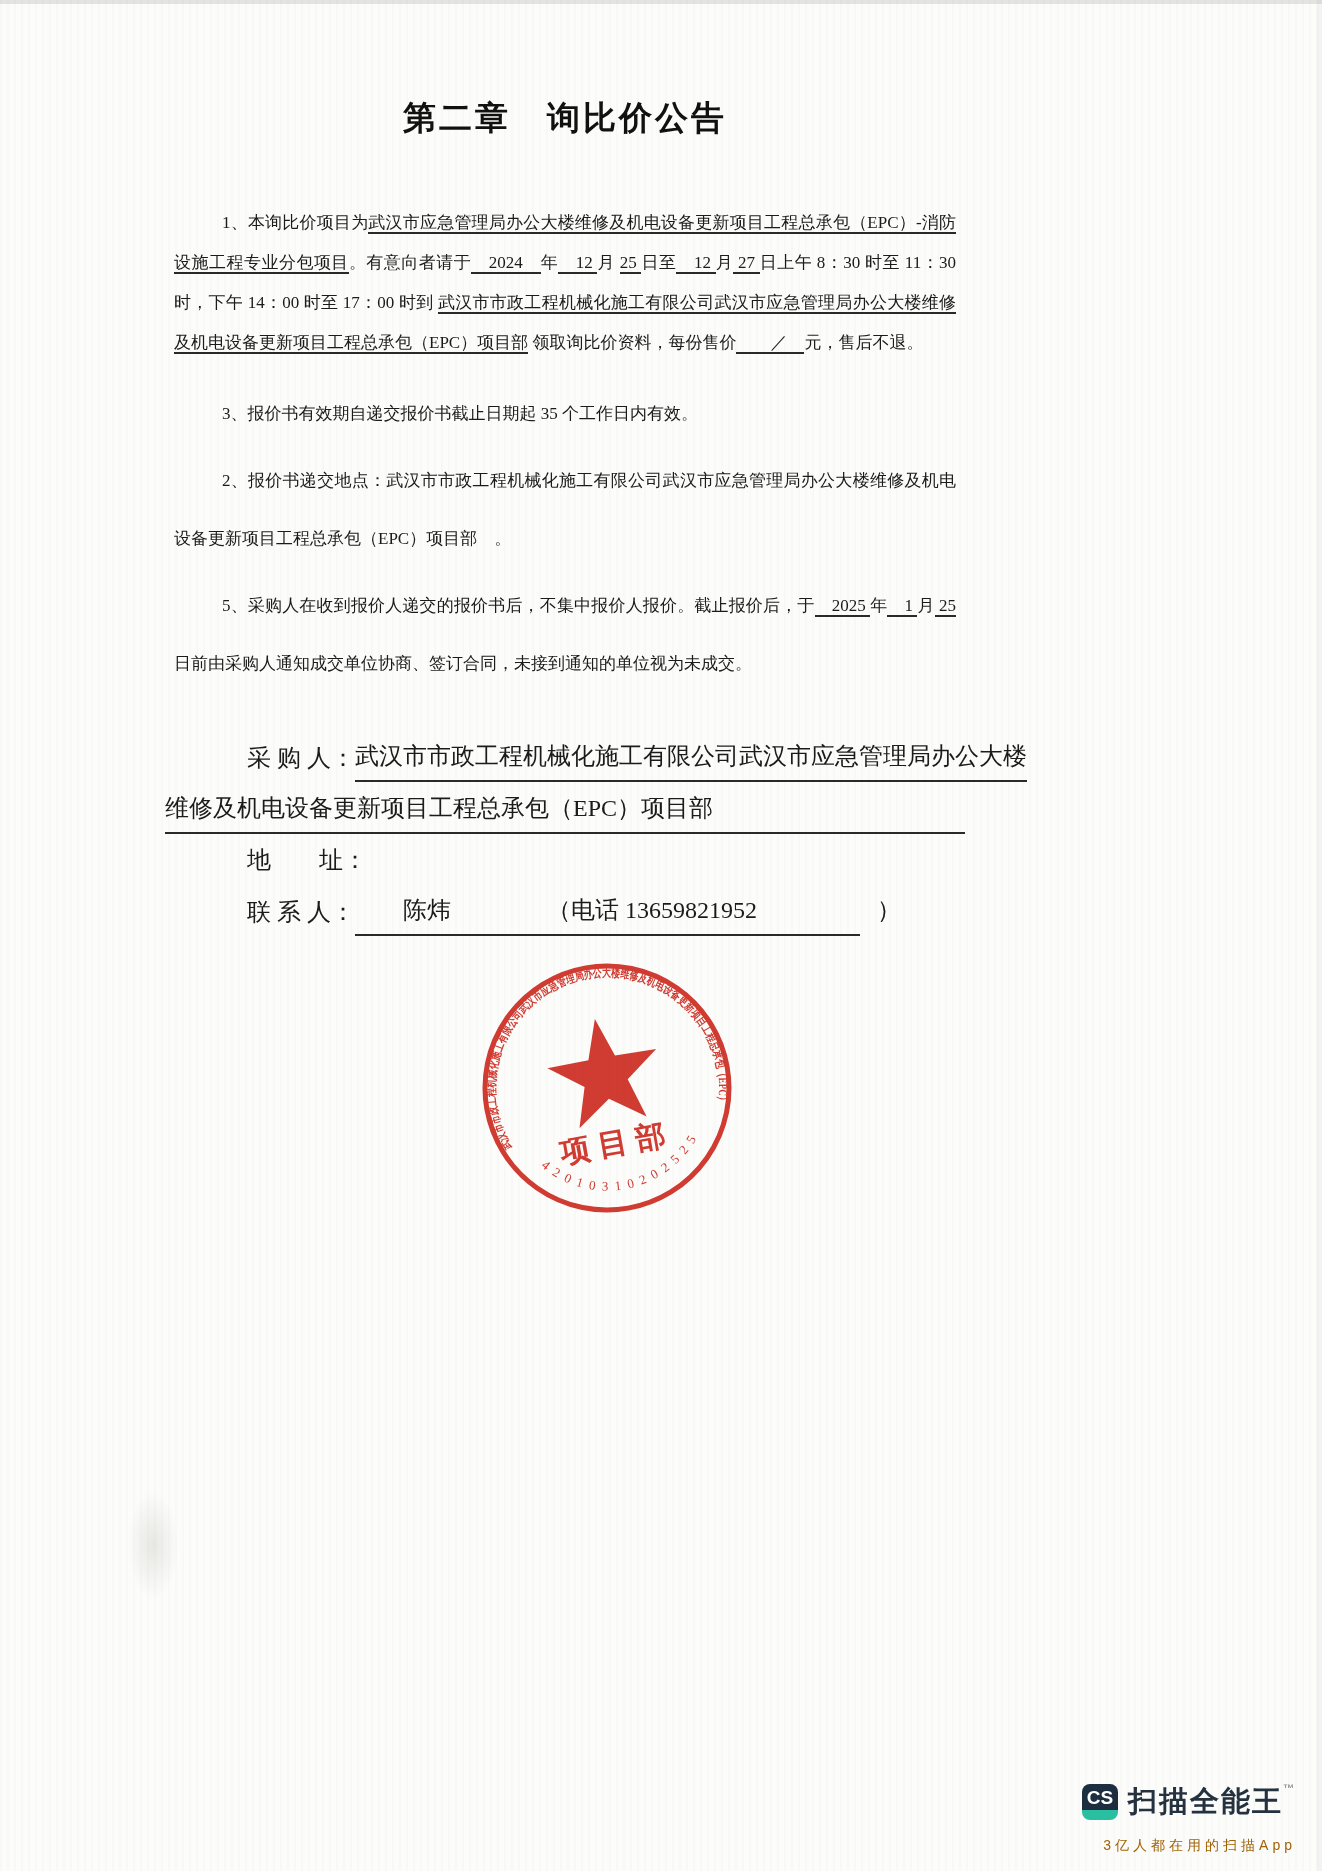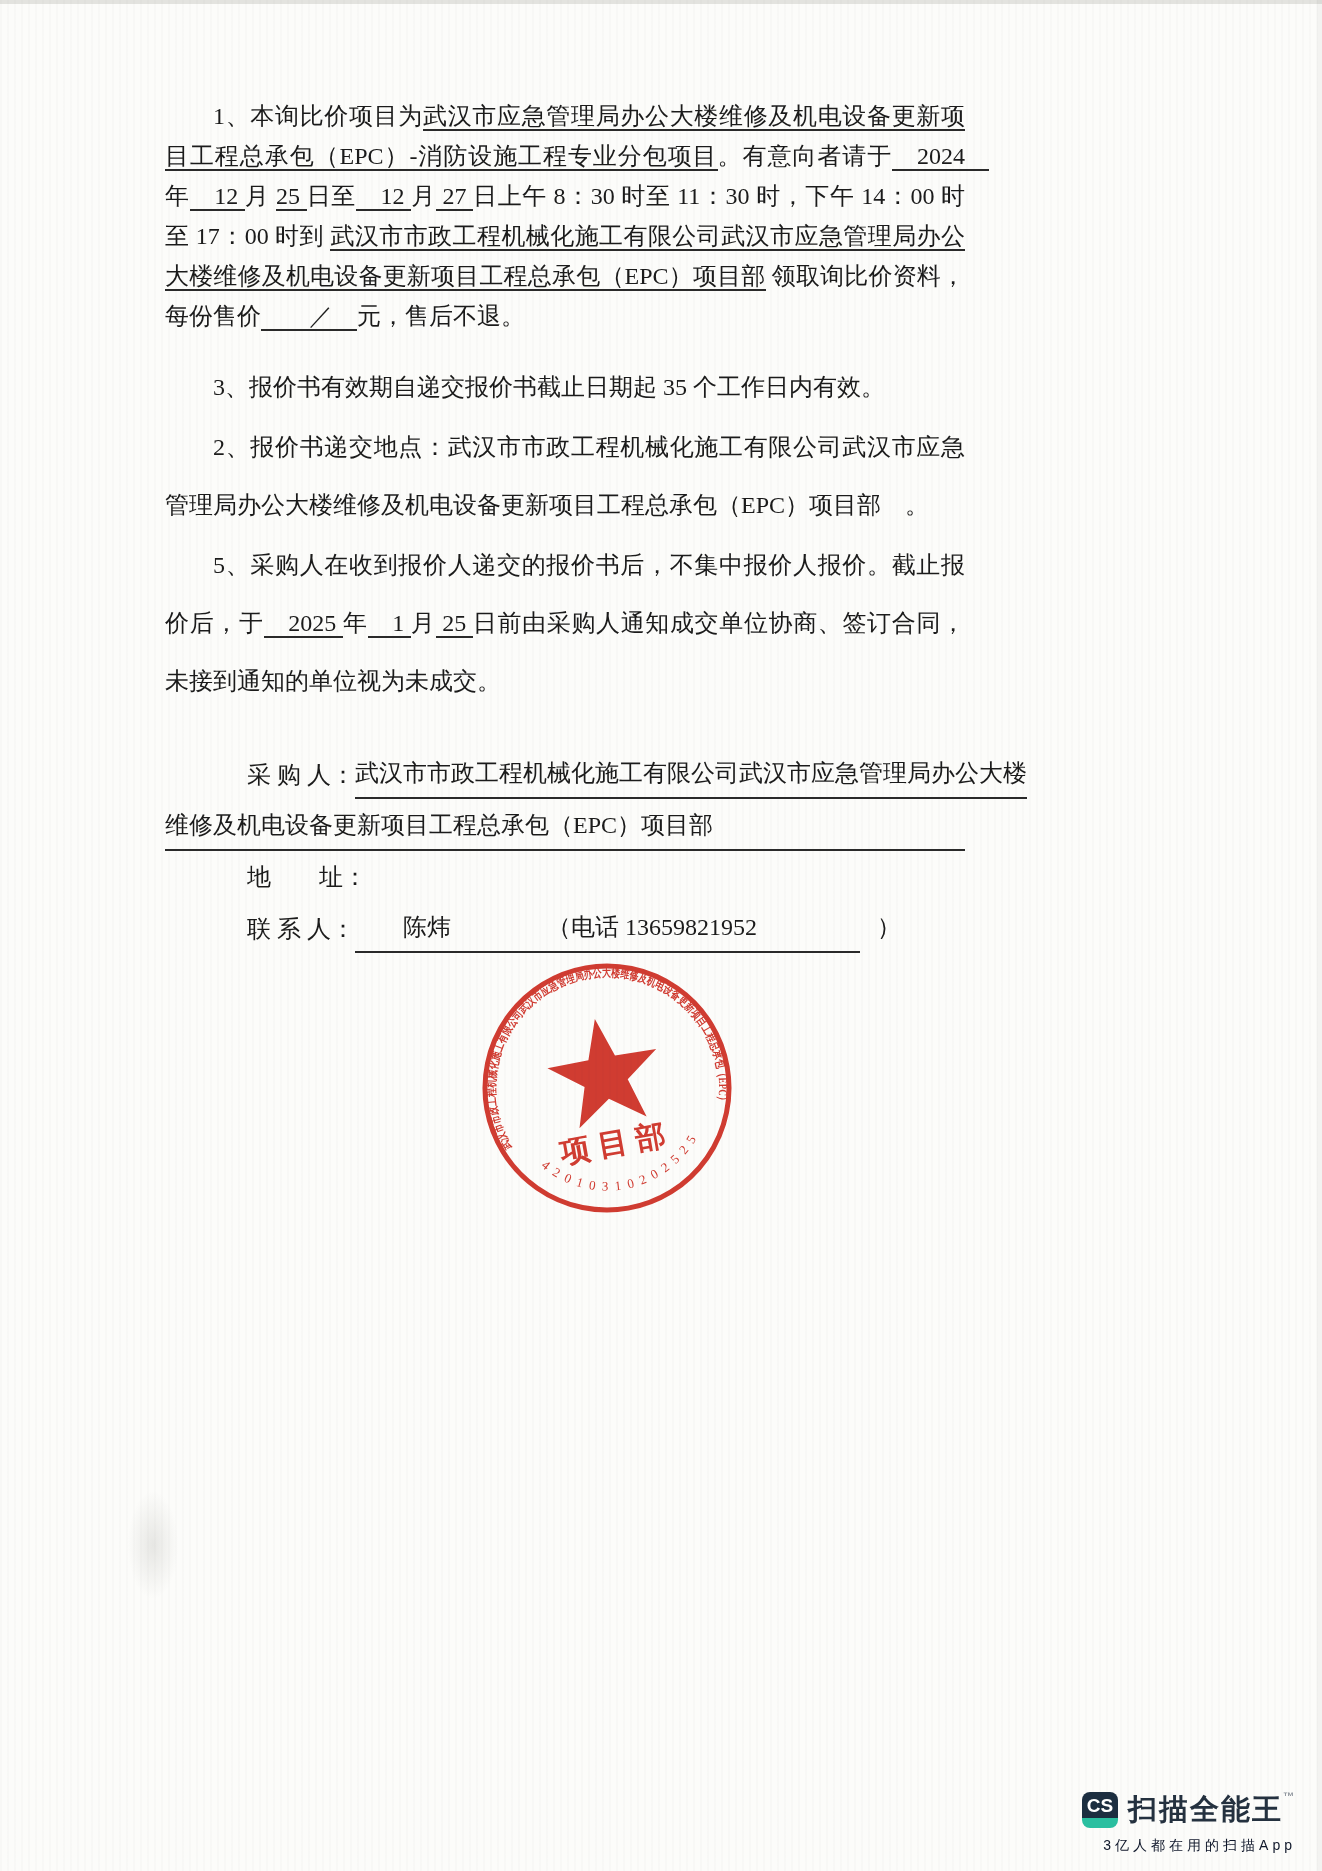--- a/index.html
+++ b/index.html
@@ -21,21 +21,21 @@
   .scan-smudge{
     position:absolute;left:118px;top:1470px;width:70px;height:150px;border-radius:50%;
     background:radial-gradient(closest-side, rgba(120,120,112,.16), transparent 72%);
   }
   .content{position:absolute;left:165px;top:96px;width:800px;color:#1b1b1b;}
   .doc-title{
     font-family:"Liberation Sans","DejaVu Sans",sans-serif;
     font-size:33px;font-weight:bold;color:#111;
     text-align:center;letter-spacing:3px;margin:0 0 62px 0;
   }
-  .para{font-size:24px;margin:0;text-indent:48px;text-align:justify;}
+  .para{font-size:17px;margin:9px;text-indent:48px;text-align:justify;}
   .para.tight{line-height:40px;margin-bottom:22px;}
   .para.loose{line-height:58px;margin-bottom:2px;}
   .u{border-bottom:2px solid #2a2a2a;}
   .footer{margin-top:40px;font-size:24px;}
   .frow{display:flex;line-height:47px;margin-bottom:3px;align-items:flex-end;justify-content:space-between;}
   .flabel{flex:none;padding-left:82px;white-space:pre;}
   .fval{flex:1;border-bottom:2px solid #2a2a2a;white-space:pre;}
   .fval-fixed{flex:none;width:505px;border-bottom:2px solid #2a2a2a;white-space:pre;}
   .ffill{flex:1;}
   
@@ -52,31 +52,32 @@
   .scanner-row{display:flex;align-items:center;justify-content:flex-end;gap:10px;}
   .cs-badge{
     width:36px;height:36px;border-radius:8px;
     background:linear-gradient(180deg,#1c2e40 72%, #2abfa0 72%);
     color:#fff;font-weight:bold;font-size:19px;
     display:flex;align-items:center;justify-content:center;
     padding-bottom:8px;box-sizing:border-box;
   }
   .cs-name{font-size:29px;font-weight:bold;color:#24313f;letter-spacing:2px;text-align:right;}
   .cs-tm{font-size:11px;color:#8d949c;vertical-align:top;}
-  .cs-tagline{font-size:14px;color:#0f172a;letter-spacing:4px;margin-top:7px;}
+  .cs-tagline{font-size:14px;color:#a16207;letter-spacing:4px;margin-top:15px;}
 </style>
 </head>
 <body>
 
 <div class="page">
   <div class="edge-top"></div>
   <div class="edge-right"></div>
   <div class="scan-smudge"></div>
 
   <div class="content">
+    <h1 class="doc-title">第二章　询比价公告</h1>
 
     <div>
         <p class="para tight"><span>1、本询比价项目为</span><span class="u">武汉市应急管理局办公大楼维修及机电设备更新项目工程总承包（EPC）-消防设施工程专业分包项目</span><span>。有意向者请于</span><span class="u">　2024　</span><span>年</span><span class="u">　12 </span><span>月 </span><span class="u">25 </span><span>日至</span><span class="u">　12 </span><span>月</span><span class="u"> 27 </span><span>日上午 8：30 时至 11：30 时，下午 14：00 时至 17：00 时到 </span><span class="u">武汉市市政工程机械化施工有限公司武汉市应急管理局办公大楼维修及机电设备更新项目工程总承包（EPC）项目部</span><span> 领取询比价资料，每份售价</span><span class="u">　　／　</span><span>元，售后不退。</span></p>
         <p class="para loose"><span>3、报价书有效期自递交报价书截止日期起 35 个工作日内有效。</span></p>
         <p class="para loose"><span>2、报价书递交地点：武汉市市政工程机械化施工有限公司武汉市应急管理局办公大楼维修及机电设备更新项目工程总承包（EPC）项目部　。</span></p>
         <p class="para loose"><span>5、采购人在收到报价人递交的报价书后，不集中报价人报价。截止报价后，于</span><span class="u">　2025 </span><span>年</span><span class="u">　1 </span><span>月</span><span class="u"> 25 </span><span>日前由采购人通知成交单位协商、签订合同，未接到通知的单位视为未成交。</span></p>
       </div>
 
     <div class="footer">
       <div class="frow">

